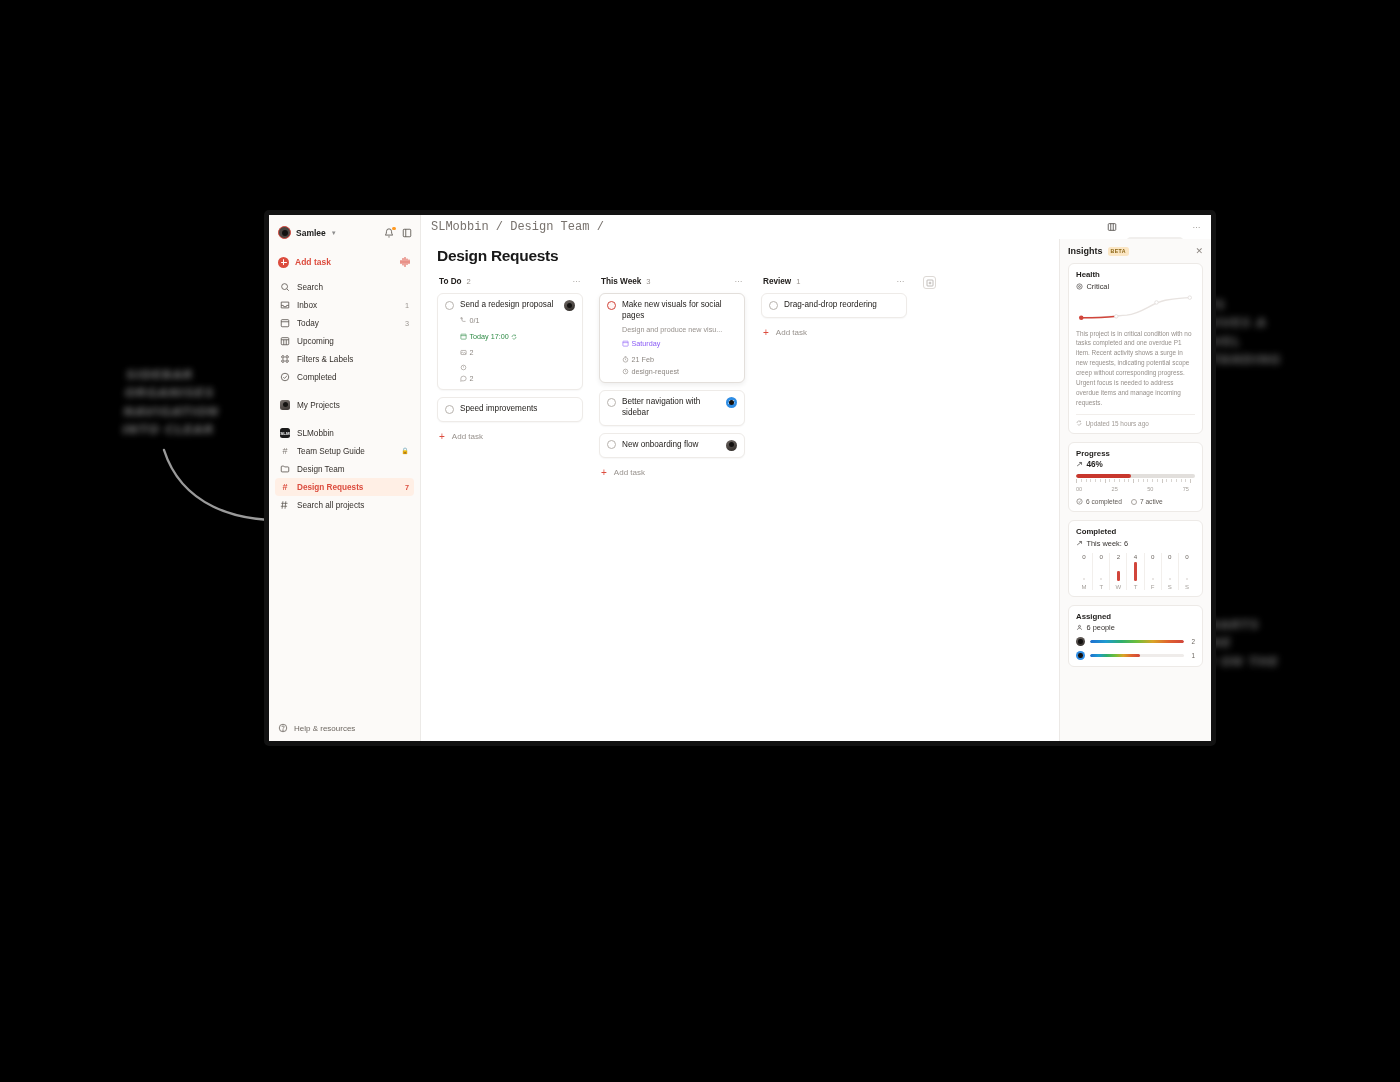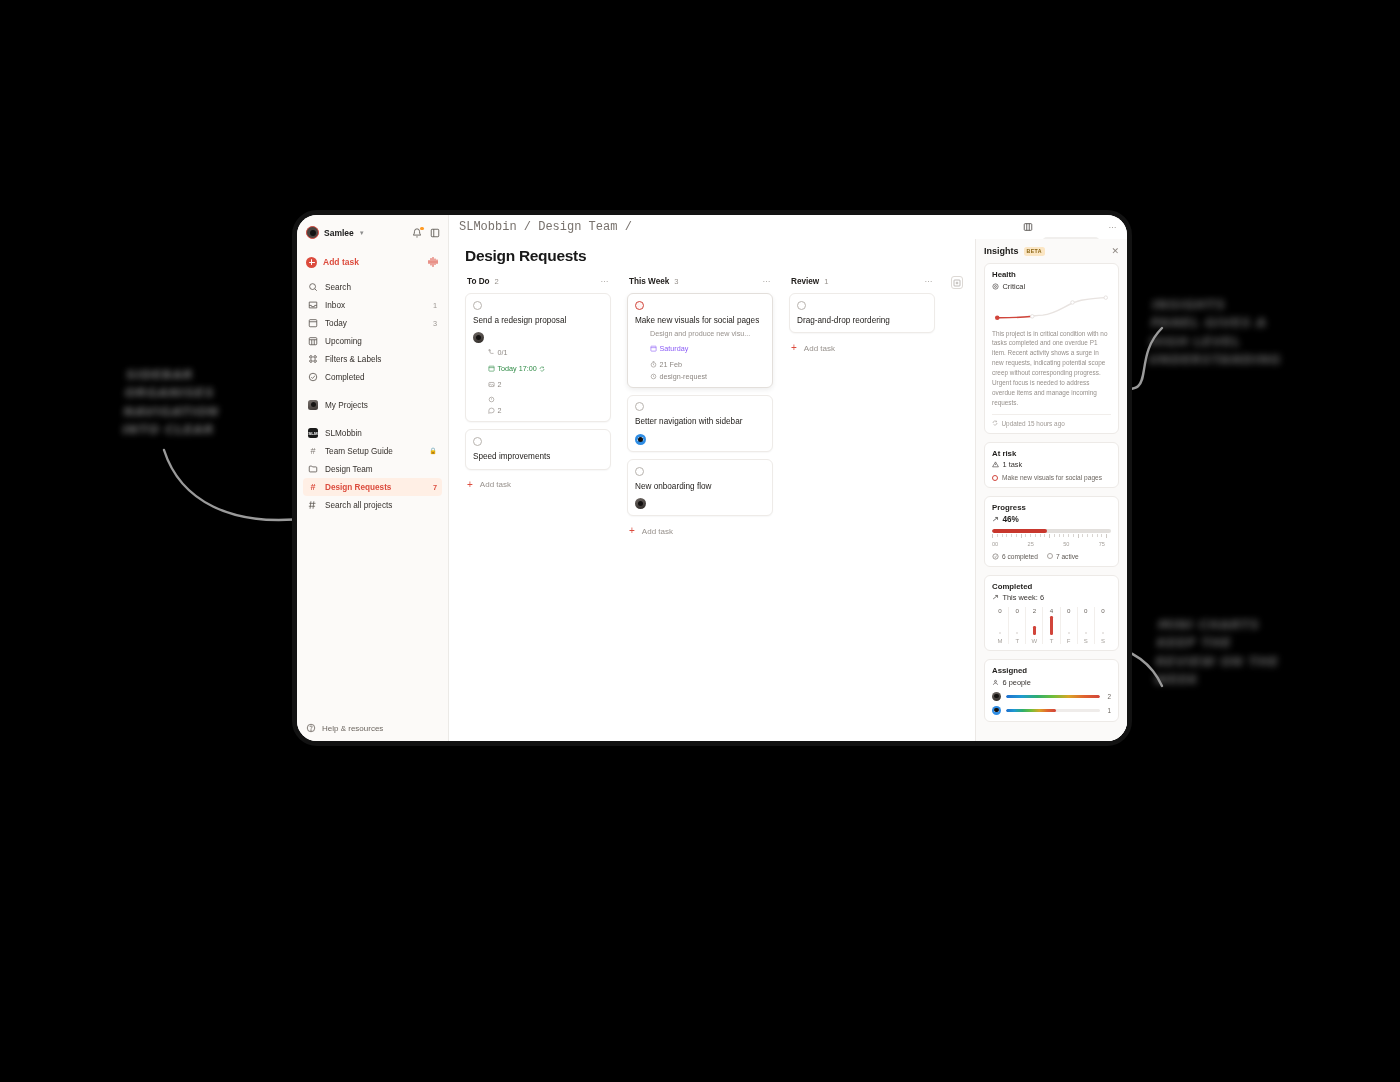--- a/index.html
+++ b/index.html
@@ -22,23 +22,23 @@
     text-transform: uppercase;
     font-size: 13px;
     transform: skewX(-4deg);
   }
   .note.blur { filter: blur(3.2px); opacity: .72; }
   .note.blur2 { filter: blur(3.6px); opacity: .66; }
   .arrow { position: absolute; pointer-events: none; }
 
   
   .window {
-    position: absolute; left: 292px; top: 210px;
-    width: 840px; height: 536px;
-    background: #fff; border-radius: 25px;
+    position: absolute; left: 264px; top: 210px;
+    width: 952px; height: 536px;
+    background: #fff; border-radius: 5px;
     border: 5px solid #121212;
     overflow: hidden;
     display: flex;
   }
 
   
   .sidebar {
     width: 152px; flex: 0 0 152px; height: 100%;
     background: #fcfaf8;
     border-right: 1px solid #eceae7;
@@ -136,21 +136,21 @@
   .col-name { font-size: 8.2px; font-weight: 700; color: #23201e; }
   .col-count { font-size: 7.6px; color: #97918c; }
   .col-dots { margin-left: auto; color: #a9a4a0; font-size: 8px; letter-spacing: .4px; cursor: pointer; }
 
   .card {
     background: #fff; border: 1px solid #eeebe8; border-radius: 6px;
     padding: 6px 7px; margin-bottom: 7px;
     box-shadow: 0 1px 1.5px rgba(0,0,0,.035);
   }
   .card.hi { border-color: #e3dfdb; box-shadow: 0 2px 5px rgba(0,0,0,.07); }
-  .card-row { display: flex; align-items: flex-start; gap: 6px; flex-direction: column; }
+  .card-row { display: flex; align-items: flex-start; gap: 6px; }
   .check {
     width: 9px; height: 9px; border-radius: 50%;
     border: 1.2px solid #b8b3ae; flex: 0 0 9px; margin-top: .5px; cursor: pointer;
   }
   .check.p1 { border-color: #d1453b; background: #fff5f4; }
   .card-title { font-size: 8.2px; color: #25221f; line-height: 1.32; flex: 1; }
   .card-desc { font-size: 7.2px; color: #97918c; line-height: 1.3; margin: 3px 0 0 15px; }
   .card-meta { display: flex; flex-wrap: wrap; gap: 7px; margin: 5px 0 0 15px; flex-direction: column; }
   .meta { display: flex; align-items: center; gap: 2.5px; font-size: 7.2px; color: #8d8782; white-space: nowrap; }
   .meta.green { color: #2e8b45; }
@@ -663,34 +663,20 @@
             <p class="ins-body">This project is in critical condition with no tasks completed and one overdue P1 item. Recent activity shows a surge in new requests, indicating potential scope creep without corresponding progress. Urgent focus is needed to address overdue items and manage incoming requests.</p>
             <div class="ins-foot">
               <svg width="6" height="6" viewBox="0 0 24 24" fill="none" stroke="#a09a95" stroke-width="2.4">
                   <path d="M4 12a8 8 0 0 1 13.7-5.7M20 12a8 8 0 0 1-13.7 5.7"></path>
                   <path d="M18 3v4h-4"></path>
                 </svg>
               <span>Updated 15 hours ago</span>
             </div>
           </div>
 
-          <div class="ins-card">
-            <div class="ins-h">At risk</div>
-            <div class="ins-sub">
-              <svg width="7" height="7" viewBox="0 0 24 24" fill="none" stroke="#35312e" stroke-width="2">
-                  <path d="M12 3L2 20h20z"></path>
-                  <line x1="12" y1="9" x2="12" y2="14"></line>
-                </svg>
-              <span>1 task</span>
-            </div>
-            <div class="risk-item">
-              <span class="risk-ring"></span>
-              <span>Make new visuals for social pages</span>
-            </div>
-          </div>
 
           <div class="ins-card">
             <div class="ins-h">Progress</div>
             <div class="ins-sub">
               <svg width="7" height="7" viewBox="0 0 24 24" fill="none" stroke="#201e1c" stroke-width="2.2">
                   <path d="M4 17L18 6"></path>
                   <path d="M11 5h8v8"></path>
                 </svg>
               <span class="prog-num">46%</span>
             </div>

